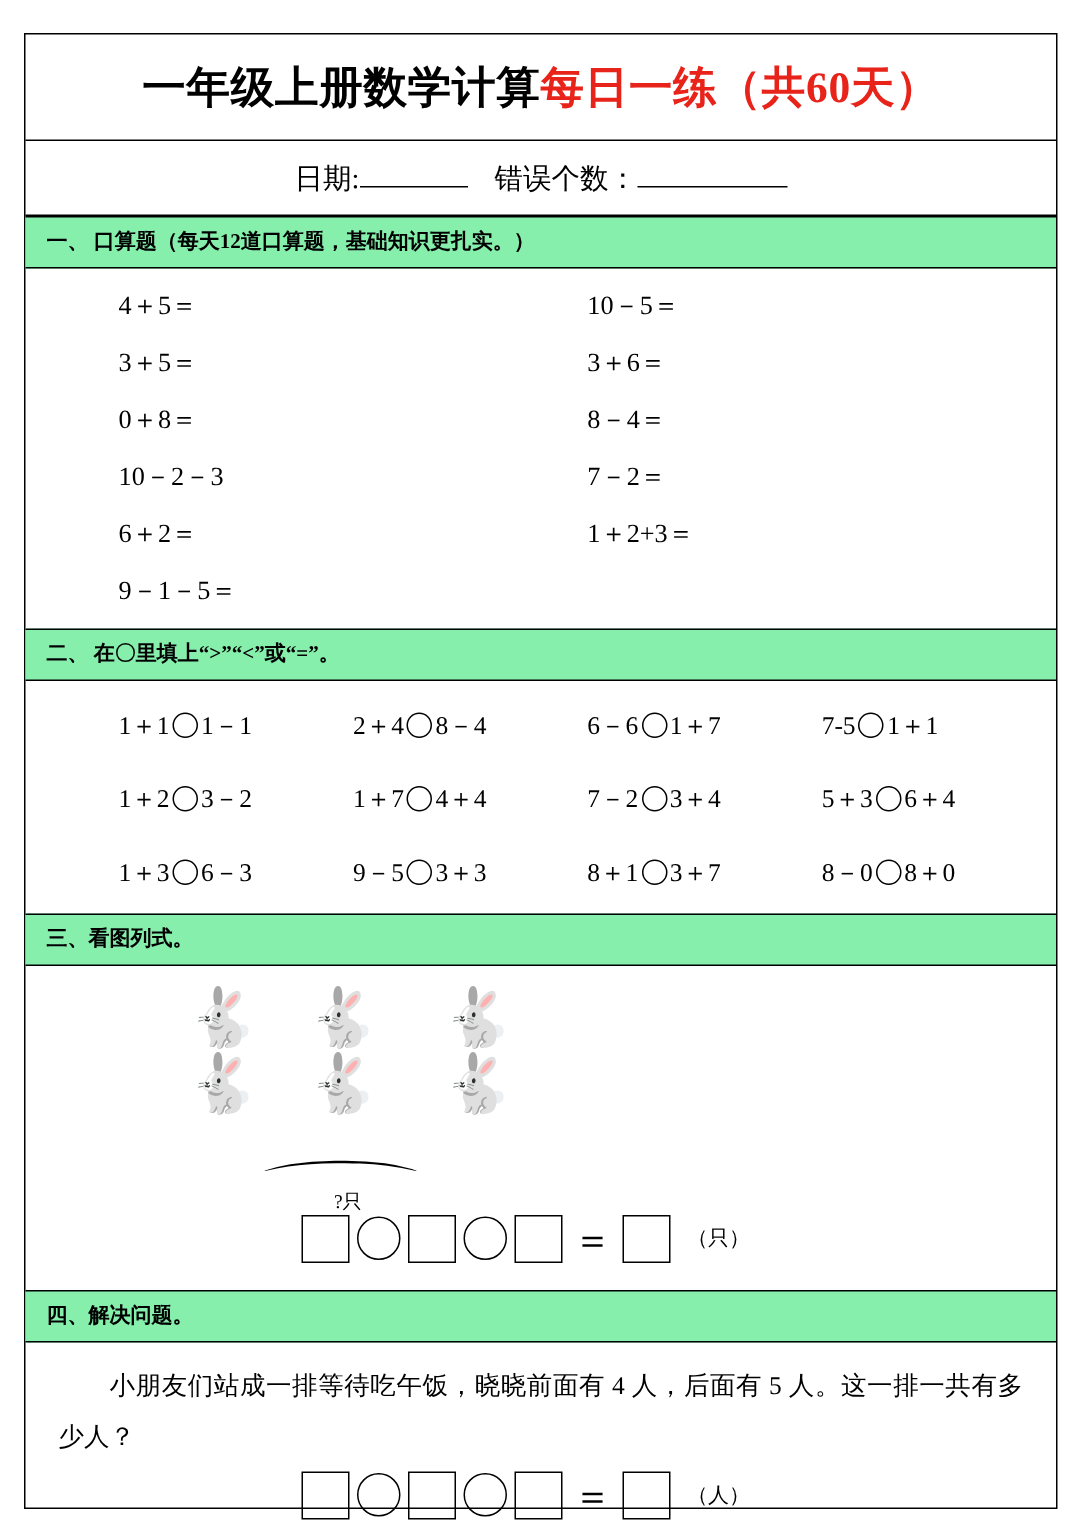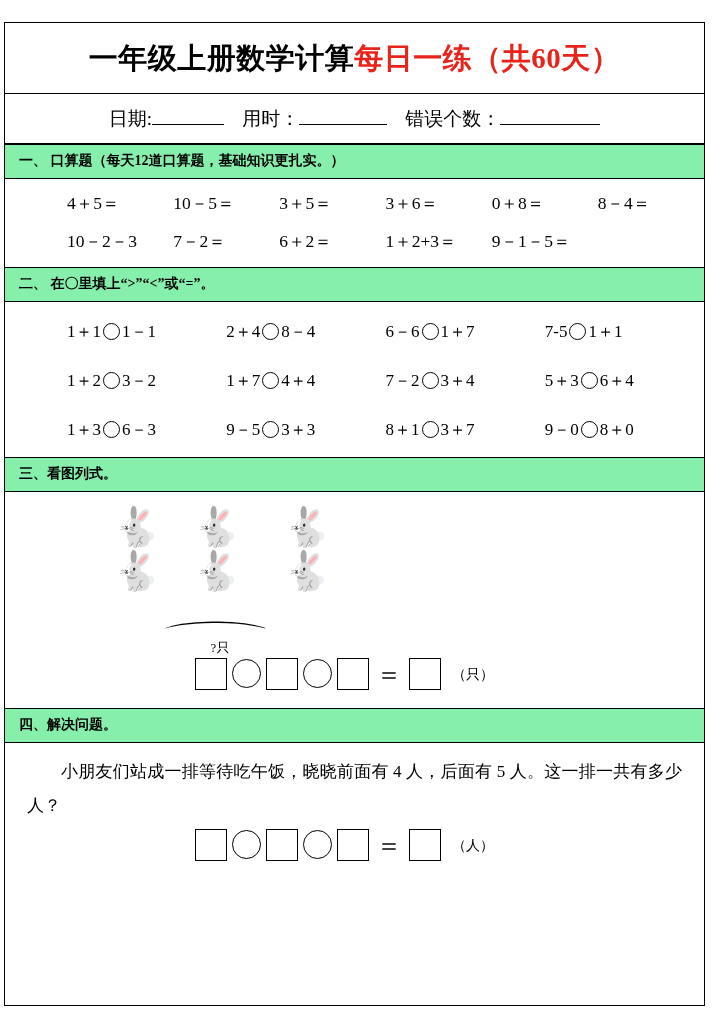--- a/index.html
+++ b/index.html
@@ -12,21 +12,21 @@
     height: 1024px;
     font-family: "Liberation Serif", "DejaVu Serif", serif;
     color: #000000;
     overflow: hidden;
   }
   .page {
     position: relative;
     width: 725px;
     height: 1024px;
     box-sizing: border-box;
-    padding: 22px 20px 18px 4px;
+    padding: 22px 20px 18px 16px;
   }
   .sheet {
     border: 1.5px solid #000;
     box-sizing: border-box;
     width: 100%;
     height: 100%;
     display: flex;
     flex-direction: column;
   }
 
@@ -75,21 +75,21 @@
     border-top: 1.2px solid #000;
     padding: 7px 14px 8px 14px;
     font-size: 14px;
     font-weight: bold;
     white-space: nowrap;
   }
 
   
   .oral-grid {
     display: grid;
-    grid-template-columns: repeat(6, 1fr);
+    grid-template-columns: repeat(2, 1fr);
     row-gap: 14px;
     padding: 12px 0 14px 0;
     font-size: 17.5px;
     padding-left: 62px;
     box-sizing: border-box;
   }
   .oral-cell { white-space: nowrap; }
 
   
   .cmp-grid {
@@ -207,23 +207,20 @@
 
     <div class="title-row">
       <div class="title">
         <span>一年级上册数学计算</span><span class="red">每日一练（共60天）</span>
       </div>
     </div>
 
     <div class="info-row">
       <span class="info-item">
         <span>日期:</span><span class="blank w1"></span>
-      </span>
-      <span class="info-item">
-        <span>用时：</span><span class="blank w2"></span>
       </span>
       <span class="info-item">
         <span>错误个数：</span><span class="blank w3"></span>
       </span>
     </div>
 
     <div class="sec-head">一、 口算题（每天12道口算题，基础知识更扎实。）</div>
     <div class="oral-grid">
       <div class="oral-cell">4＋5＝</div>
       <div class="oral-cell">10－5＝</div>
@@ -291,21 +288,21 @@
           <span>9－5</span>
           <span class="circle"></span>
           <span>3＋3</span>
         </div>
       <div class="cmp-cell">
           <span>8＋1</span>
           <span class="circle"></span>
           <span>3＋7</span>
         </div>
       <div class="cmp-cell">
-          <span>9－0</span>
+          <span>8－0</span>
           <span class="circle"></span>
           <span>8＋0</span>
         </div>
     </div>
 
     <div class="sec-head">三、看图列式。</div>
     <div class="pic-body">
       <div class="bunny-area">
         <div class="bunny" style="left:8px;  top:0px;">🐇</div>
         <div class="bunny" style="left:88px; top:0px;">🐇</div>

